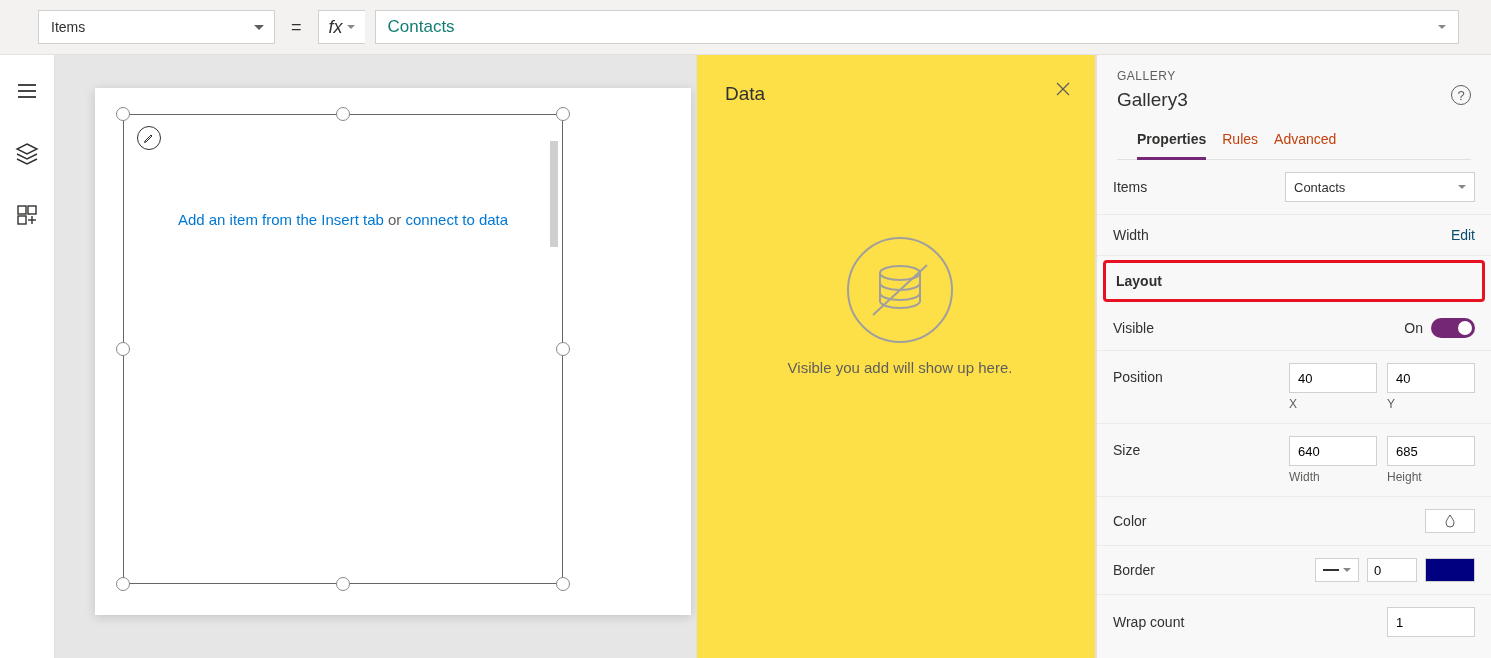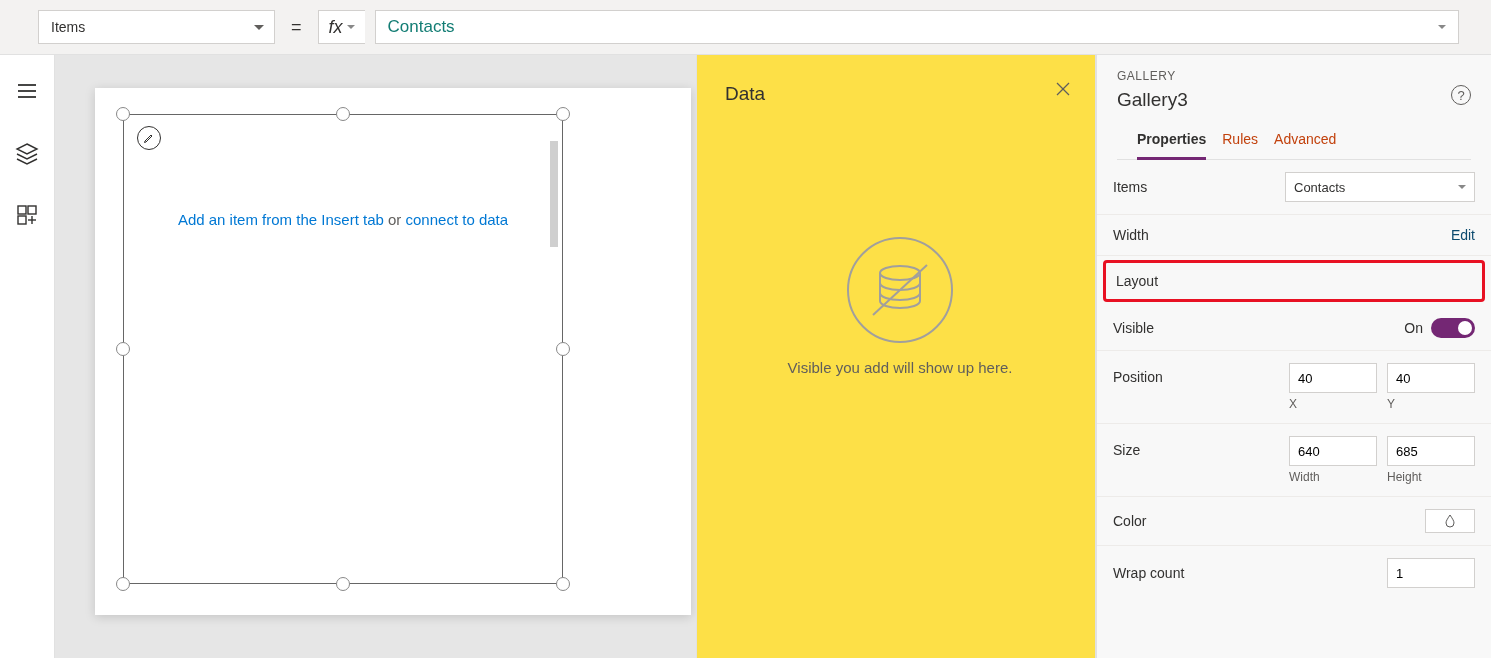--- a/index.html
+++ b/index.html
@@ -107,21 +107,21 @@
     display:flex;align-items:center;justify-content:center;
   }
   .tabs { display:flex; gap:16px; margin-top:20px; border-bottom:1px solid #e1e1e1; padding:0 20px;}
   .tab { font-size:14px;color:#c2410c;padding-bottom:10px;cursor:pointer; }
   .tab.active { color:#323130;font-weight:600;border-bottom:3px solid #742774;margin-bottom:-1px; }
 
   .prop-row {
     display:flex; align-items:center; justify-content:space-between;
     padding:12px 16px; border-bottom:1px solid #edebe9; font-size:14px; color:#323130;
   }
-  .prop-row.highlight { border:3px solid #e81123; margin:4px 6px; padding:10px 10px; border-radius:4px;}
+  .prop-row.highlight { border:3px solid #e81123; margin:4px 6px; padding:10px 10px; border-radius:4px;font-weight:bold;}
   .prop-row .label {}
   .drop {
     width:190px; height:30px; background:#fff; border:1px solid #d2d0ce;
     display:flex;align-items:center;justify-content:space-between;padding:0 8px;
     font-size:13px;
   }
   .link { color:#0c4a6e; font-size:14px; }
   .toggle { display:flex;align-items:center;gap:8px; }
   .toggle .txt { font-size:14px; color:#323130; }
   .switch { width:44px;height:20px;background:#742774;border-radius:10px;position:relative;}
@@ -296,20 +296,31 @@
 
     <div class="prop-row">
       <span class="label">Color</span>
       <div class="color-swatch">
         <svg width="16" height="16" viewBox="0 0 24 24">
             <path d="M12 3 C8 9 6 12 6 15 a6 6 0 0 0 12 0 c0-3-2-6-6-12z" fill="none" stroke="#323130" stroke-width="1.2"></path>
           </svg>
       </div>
     </div>
 
+    <div class="prop-row">
+      <span class="label">Border</span>
+      <div class="border-row-inputs">
+        <div class="border-style">
+          <div style="width:16px;height:0;border-top:2px solid #323130"></div>
+          <span class="chev chev-sm" style="margin-left:4px"></span>
+        </div>
+        <input class="small-input" value="0" style="">
+        <div class="border-color"></div>
+      </div>
+    </div>
 
     <div class="prop-row" style="border-bottom:none">
       <span class="label">Wrap count</span>
       <input class="num-input" style="width: 88px;" value="1">
     </div>
 
   </div>
 
 </div>
 

